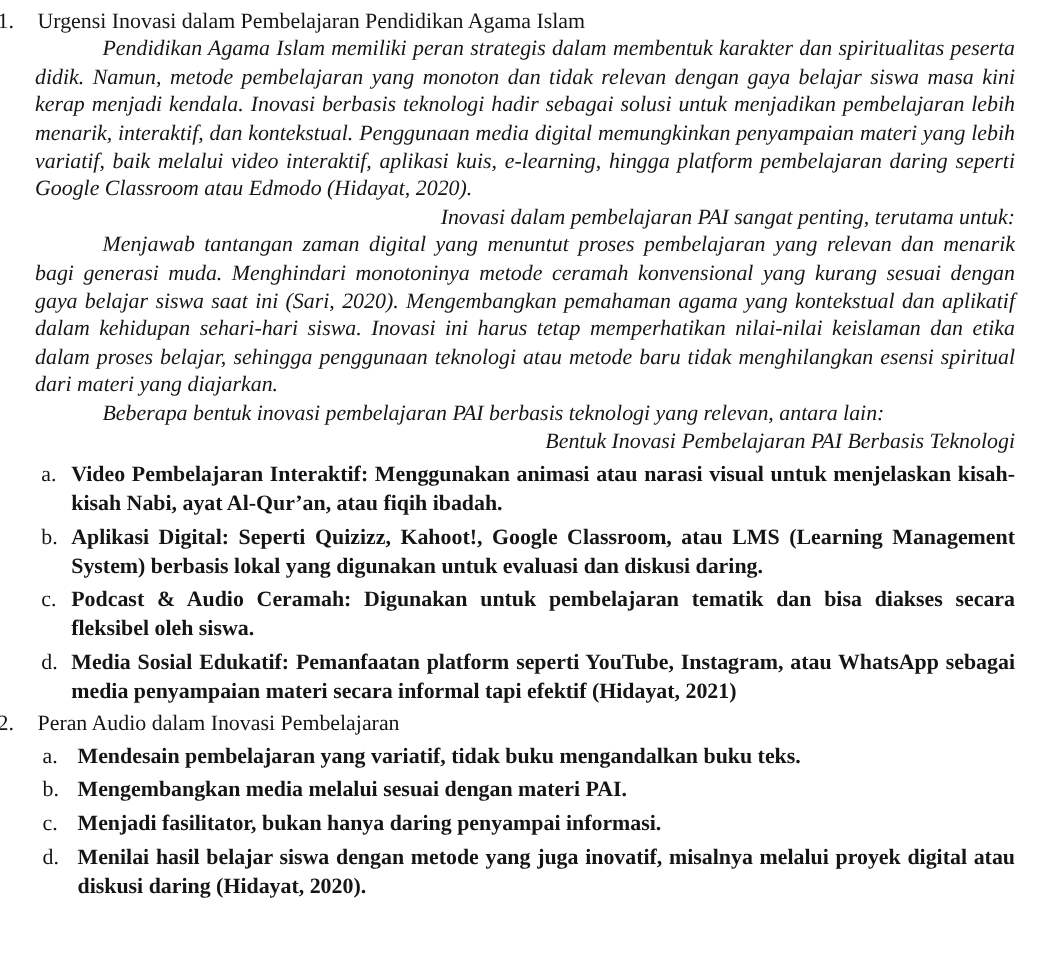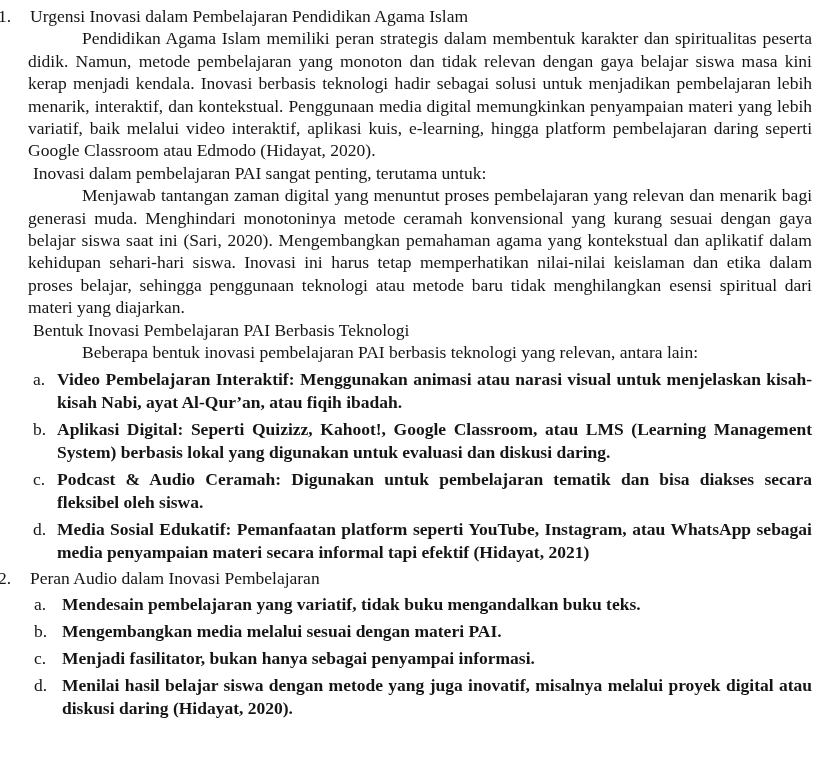--- a/index.html
+++ b/index.html
@@ -15,27 +15,28 @@
     font-family: "Liberation Serif", "DejaVu Serif", serif;
     font-size: 17.5px;
     line-height: 22.4px;
   }
   .page {
     padding: 5px 24px 0 28px;
   }
   .para {
     margin: 0;
     text-align: justify;
+    font-style: italic;
   }
   .indent {
     text-indent: 54px;
   }
   .subhead {
     margin: 0 0 0 5px;
-    text-align: left;
+    text-align: right;
   }
   .sec-head {
     display: flex;
     margin-left: -30px;
   }
   .sec-head .sec-num {
     flex: 0 0 32px;
   }
   .sec-head .sec-title {
     flex: 1;
@@ -72,23 +73,23 @@
     <span class="sec-num">1.</span>
     <span class="sec-title">Urgensi Inovasi dalam Pembelajaran Pendidikan Agama Islam</span>
   </div>
 
   <p class="para indent">Pendidikan Agama Islam memiliki peran strategis dalam membentuk karakter dan spiritualitas peserta didik. Namun, metode pembelajaran yang monoton dan tidak relevan dengan gaya belajar siswa masa kini kerap menjadi kendala. Inovasi berbasis teknologi hadir sebagai solusi untuk menjadikan pembelajaran lebih menarik, interaktif, dan kontekstual. Penggunaan media digital memungkinkan penyampaian materi yang lebih variatif, baik melalui video interaktif, aplikasi kuis, e-learning, hingga platform pembelajaran daring seperti Google Classroom atau Edmodo (Hidayat, 2020).</p>
 
   <p class="para subhead">Inovasi dalam pembelajaran PAI sangat penting, terutama untuk:</p>
 
   <p class="para indent">Menjawab tantangan zaman digital yang menuntut proses pembelajaran yang relevan dan menarik bagi generasi muda. Menghindari monotoninya metode ceramah konvensional yang kurang sesuai dengan gaya belajar siswa saat ini (Sari, 2020). Mengembangkan pemahaman agama yang kontekstual dan aplikatif dalam kehidupan sehari-hari siswa. Inovasi ini harus tetap memperhatikan nilai-nilai keislaman dan etika dalam proses belajar, sehingga penggunaan teknologi atau metode baru tidak menghilangkan esensi spiritual dari materi yang diajarkan.</p>
 
+  <p class="para indent">Beberapa bentuk inovasi pembelajaran PAI berbasis teknologi yang relevan, antara lain:</p>
+
   <p class="para subhead">Bentuk Inovasi Pembelajaran PAI Berbasis Teknologi</p>
-
-  <p class="para indent">Beberapa bentuk inovasi pembelajaran PAI berbasis teknologi yang relevan, antara lain:</p>
 
   <div class="list list-1">
     <div class="list-item">
       <span class="marker">a.</span>
       <div class="item-text">Video Pembelajaran Interaktif: Menggunakan animasi atau narasi visual untuk menjelaskan kisah-kisah Nabi, ayat Al-Qur’an, atau fiqih ibadah.</div>
     </div>
     <div class="list-item">
       <span class="marker">b.</span>
       <div class="item-text">Aplikasi Digital: Seperti Quizizz, Kahoot!, Google Classroom, atau LMS (Learning Management System) berbasis lokal yang digunakan untuk evaluasi dan diskusi daring.</div>
     </div>
@@ -112,21 +113,21 @@
     <div class="list-item">
       <span class="marker">a.</span>
       <div class="item-text">Mendesain pembelajaran yang variatif, tidak buku mengandalkan buku teks.</div>
     </div>
     <div class="list-item">
       <span class="marker">b.</span>
       <div class="item-text">Mengembangkan media melalui sesuai dengan materi PAI.</div>
     </div>
     <div class="list-item">
       <span class="marker">c.</span>
-      <div class="item-text">Menjadi fasilitator, bukan hanya sebagai penyampai informasi.</div>
+      <div class="item-text">Menjadi fasilitator, bukan hanya daring penyampai informasi.</div>
     </div>
     <div class="list-item">
       <span class="marker">d.</span>
       <div class="item-text">Menilai hasil belajar siswa dengan metode yang juga inovatif, misalnya melalui proyek digital atau diskusi daring (Hidayat, 2020).</div>
     </div>
   </div>
 
 </div>
 
 </body></html>

